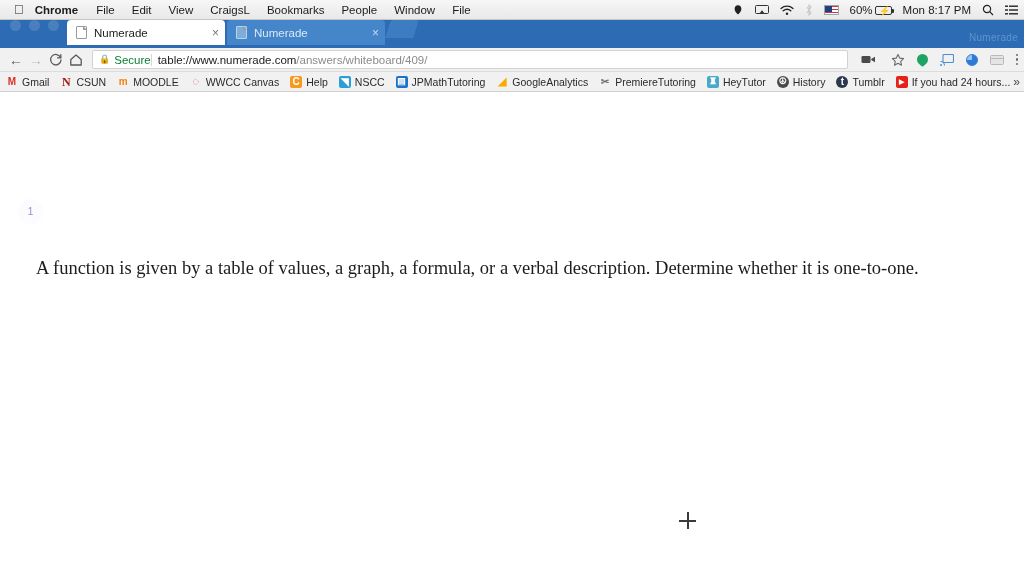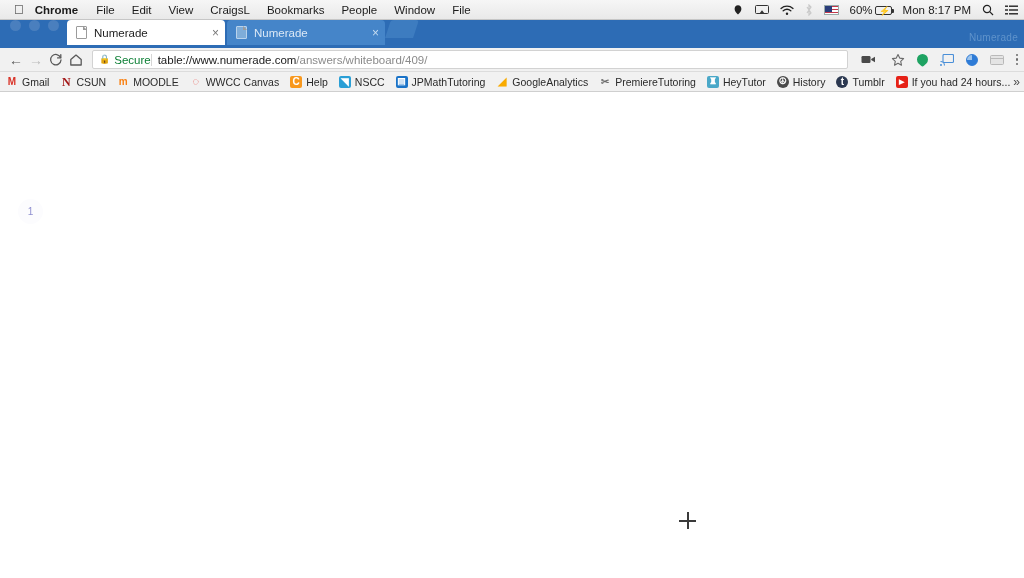--- a/index.html
+++ b/index.html
@@ -387,17 +387,18 @@
     <span>If you had 24 hours...</span>
   </div>
 
   <span class="bm-overflow">»</span>
 </div>
 
 <div class="page">
 
   <div class="pagebadge">1</div>
 
+  <div class="qtext">A function is given by a table of values, a graph, a formula, or a verbal description. Determine whether it is one-to-one.</div>
 
 
   <div class="crosshair"></div>
 
 </div>
 
 </body></html>

